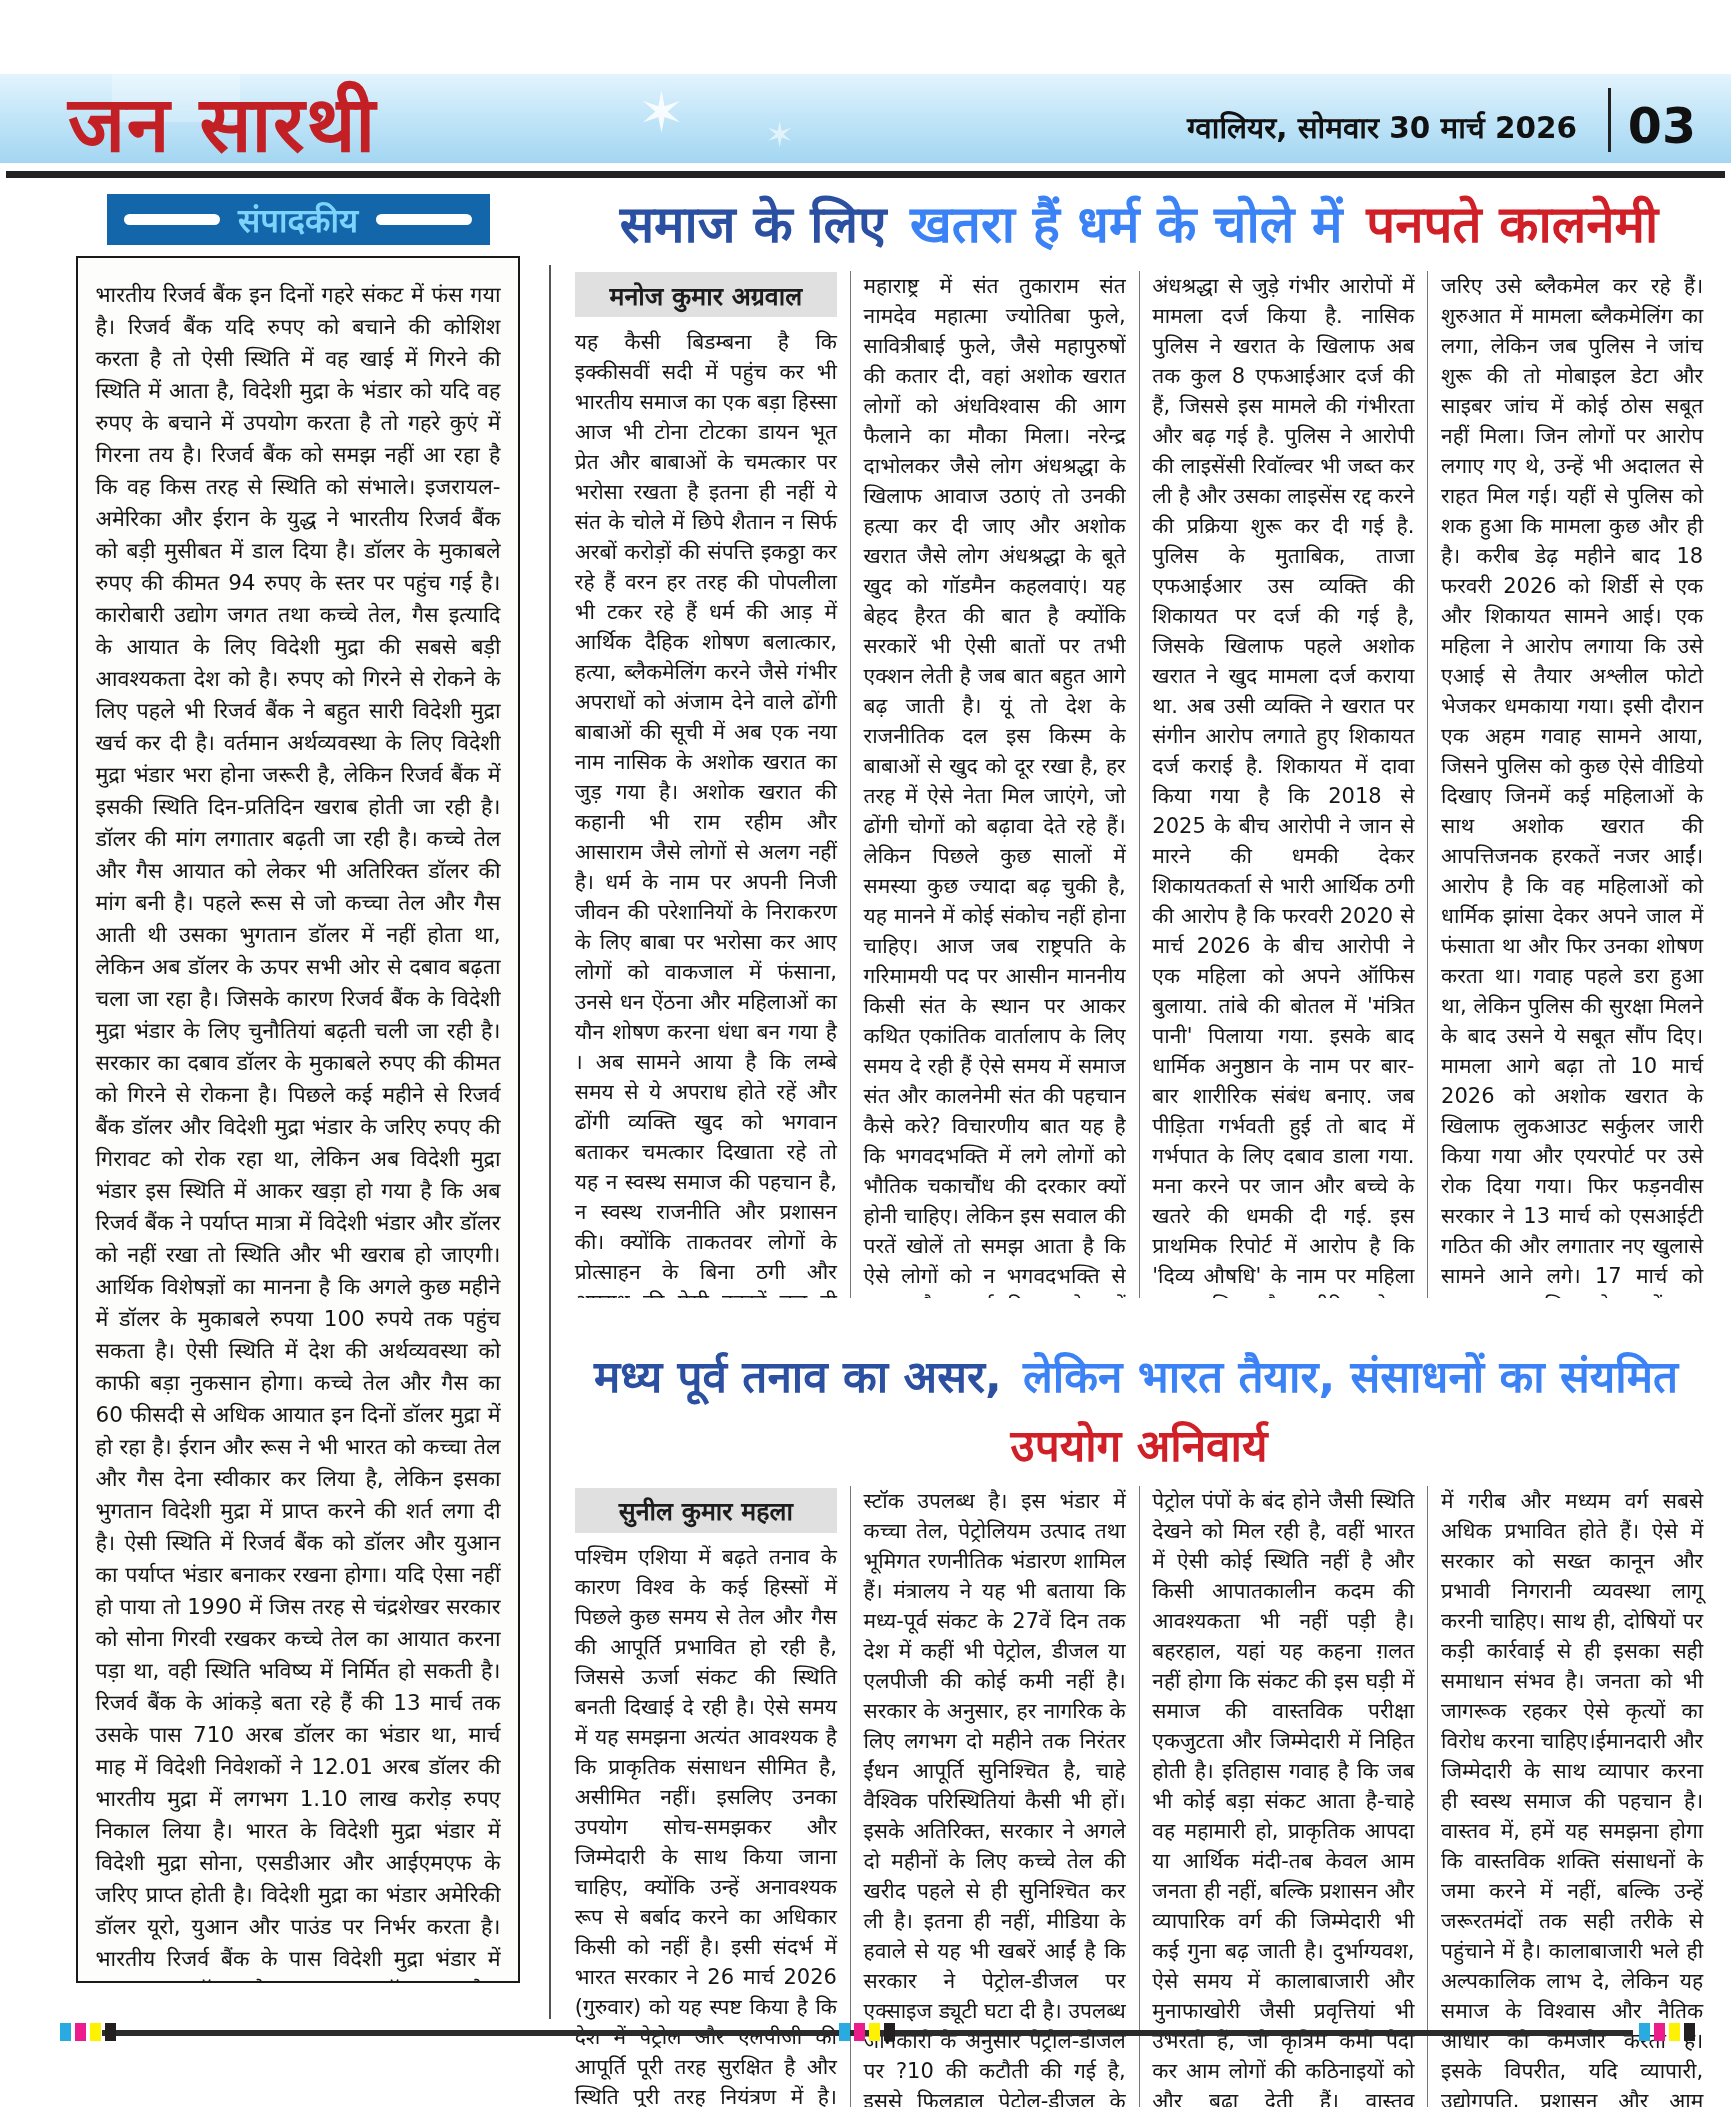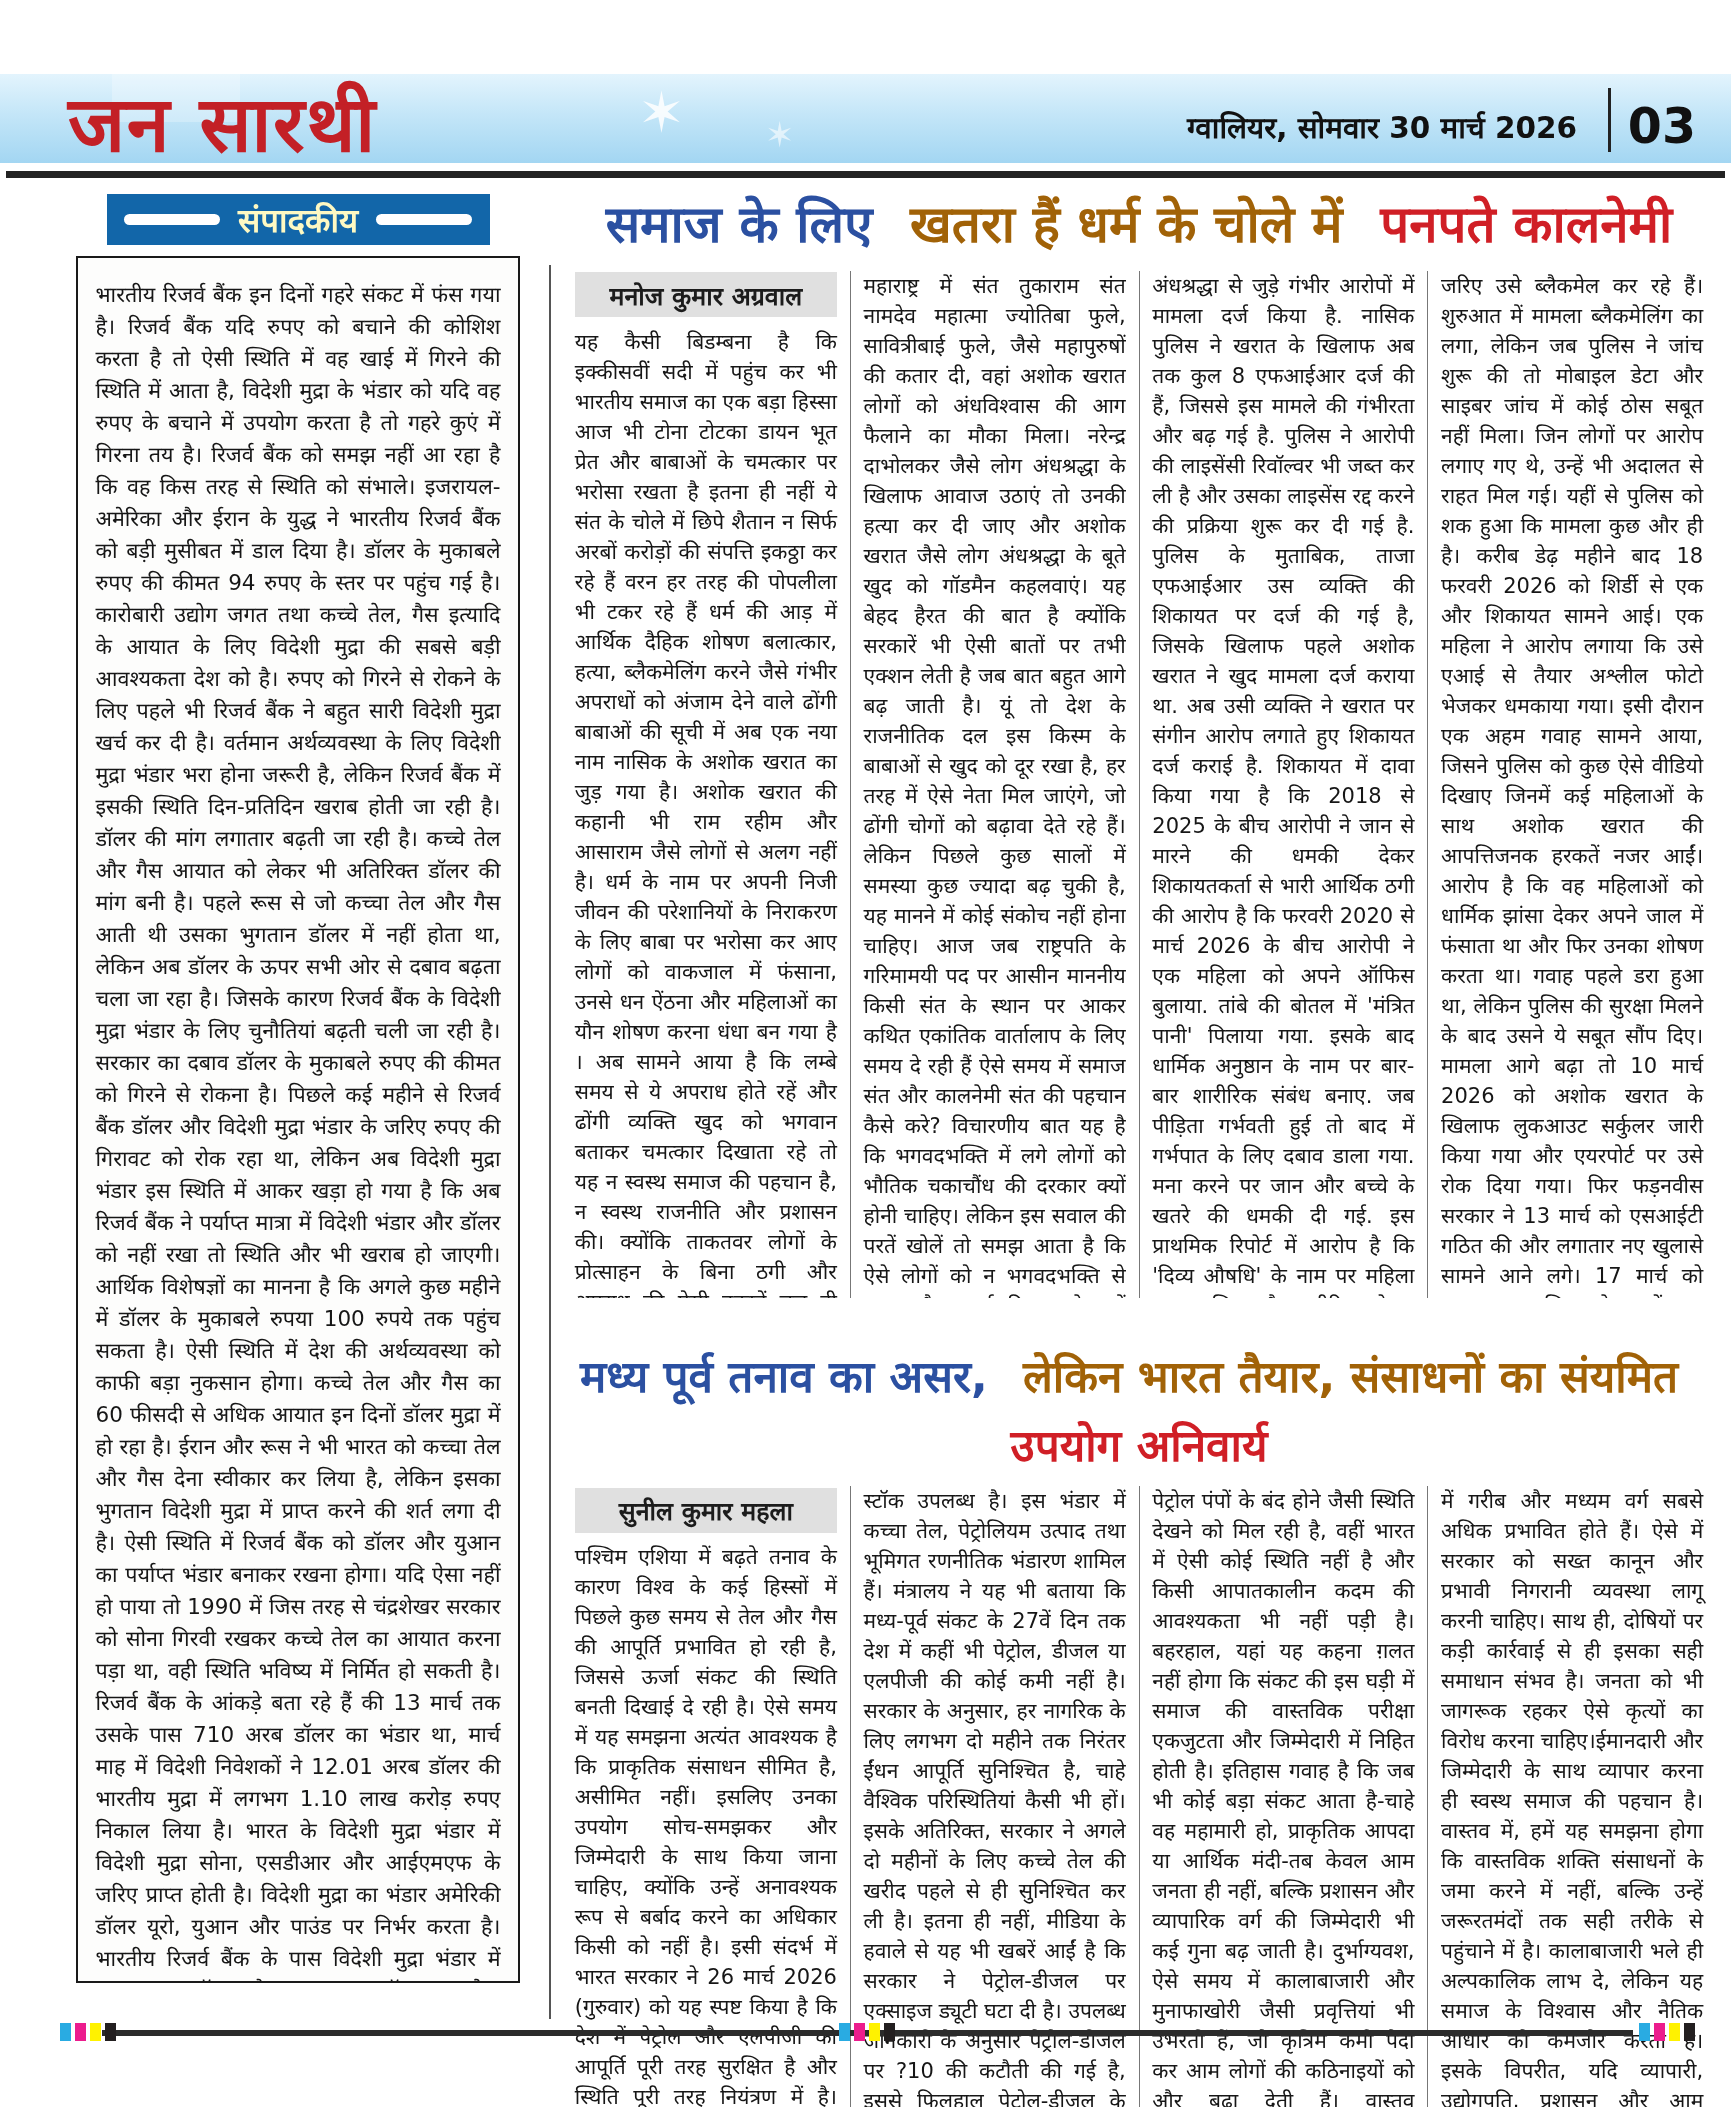--- a/index.html
+++ b/index.html
@@ -18,40 +18,40 @@
   .star.s1{left:638px;top:6.4px;}
   .star.s2{left:765px;top:41px;font-size:35px;color:rgba(255,255,255,0.6);}
   .section-title{position:absolute;left:558px;bottom:12.8px;width:287px;text-align:center;font-size:38px;font-weight:bold;color:#111;}
   .dateline{position:absolute;right:155px;bottom:16px;font-size:29.5px;font-weight:bold;color:#111;}
   .pagenum-divider{position:absolute;right:121px;bottom:11px;width:3.2px;height:64px;background:#222;}
   .pagenum{position:absolute;right:36px;bottom:8px;font-size:49px;font-weight:bold;color:#111;}
   .top-rule{position:absolute;top:171px;left:6.4px;width:1719px;height:7.2px;background:#232323;}
   
   .editorial{position:absolute;left:76px;top:194px;width:444px;}
   .edit-header{
-    width:383px;height:51px;margin:0 auto;background:#1266a9;color:#fef9c3;
+    width:383px;height:51px;margin:0 auto;background:#1266a9;color:#7dd3fc;
     display:flex;align-items:center;justify-content:center;gap:17.5px;
     font-size:33px;font-weight:bold;
   }
   .edit-dash{display:inline-block;width:96px;height:10.4px;background:#ffffff;border-radius:5.6px;}
   .edit-box{
     margin-top:11px;height:1681px;border:2.4px solid #1a1a1a;padding:21px 17.5px;
     overflow:hidden;background:#fdfdfc;
   }
   .edit-box p{margin:0;font-size:21.5px;line-height:32px;text-align:justify;color:#161616;}
   
   .main-vrule{position:absolute;left:549px;top:265px;width:1.6px;height:1754px;background:#555;}
   .article{position:absolute;left:562px;width:1154px;}
   .article1{top:188px;}
   .article2{top:1342px;}
   .headline{margin:0;text-align:center;font-weight:bold;}
   .article1 .headline{font-size:51px;line-height:73px;}
   .article2 .headline{font-size:44px;line-height:69px;}
   .hl-blue{color:#2b50a1;}
-  .hl-black{color:#a16207;margin:0 20px;}
+  .hl-black{color:#3b82f6;margin:0 6px;}
   .hl-red{color:#d01f26;}
   .cols{display:flex;margin-top:9.6px;overflow:hidden;}
   .article1 .cols{height:1027px;}
   .article2 .cols{height:638px;margin-top:6px;}
   .col{flex:1 1 0;padding:0 12.8px;min-width:0;}
   .col + .col{border-left:1.6px solid #777;}
   .byline{
     background:#e0e0e0;color:#1c1c1c;font-size:25px;font-weight:bold;
     text-align:center;padding:5.6px 0;margin:1.6px 0 9.6px 0;
   }

